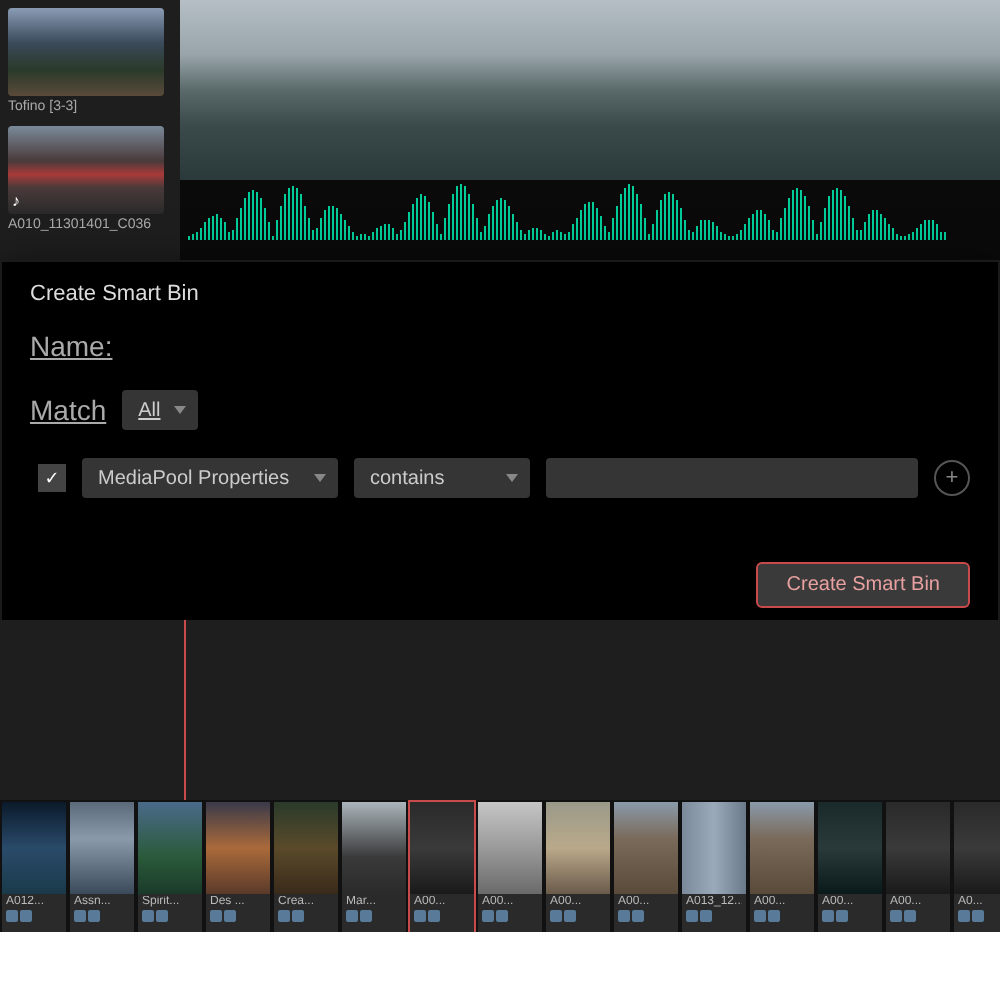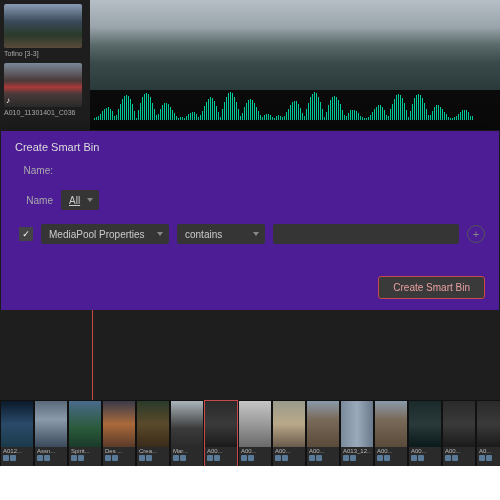--- a/index.html
+++ b/index.html
@@ -11,25 +11,25 @@
 .thumb-label { font-size: 7px; color: #aaa; margin-bottom: 6px; }
 .thumb.mountain { background: linear-gradient(180deg, #8a9bb5 0%, #3a4a5a 40%, #2a3a2a 70%, #5a4a3a 100%); }
 .thumb.person { background: linear-gradient(180deg, #7a8a9a 0%, #4a3a3a 40%, #aa3a3a 55%, #4a3a3a 70%, #2a2a2a 100%); }
 .music-icon { position: absolute; bottom: 2px; left: 2px; font-size: 8px; color: #fff; }
 
 .viewer { flex: 1; background: #0a0a0a; position: relative; }
 .viewer-image { width: 100%; height: 90px; background: linear-gradient(180deg, #b5bfc5 0%, #9aa5ab 30%, #5a6a6a 50%, #3a4a4a 70%, #2a3a3a 100%); }
 .waveform { position: absolute; bottom: 6px; left: 4px; right: 4px; height: 32px; }
 .wave-bar { display: inline-block; width: 1px; background: #0c9; vertical-align: bottom; margin-right: 1px; }
 
-.dialog { position: absolute; top: 130px; left: 0; right: 0; background: #4c1d95; border: 1px solid #1a1a1a; box-shadow: 0 4px 20px rgba(0,0,0,0.6); padding: 0; }
+.dialog { position: absolute; top: 130px; left: 0; right: 0; background: #000000; border: 1px solid #1a1a1a; box-shadow: 0 4px 20px rgba(0,0,0,0.6); padding: 0; }
 .dialog-title { font-size: 11px; color: #ddd; padding: 10px 14px 12px; }
 .dialog-body { padding: 0 14px 12px; }
 .form-row { display: flex; align-items: center; margin-bottom: 14px; gap: 8px; }
-.form-label { font-size: 10px; color: #aaa; min-width: 38px; text-align: right; }
+.form-label { font-size: 14px; color: #aaa; min-width: 38px; text-align: right; text-decoration: underline; }
 .name-input { flex: 1; background: #1e1e1e; border: 1px solid #c94a4a; height: 20px; padding: 0 6px; color: #ccc; font-size: 10px; max-width: 290px; }
 .match-text { font-size: 10px; color: #aaa; }
 .dropdown { background: #353535; border: none; height: 20px; padding: 0 18px 0 8px; color: #ccc; font-size: 10px; position: relative; display: inline-flex; align-items: center; border-radius: 2px; }
 .dropdown.small { min-width: 38px; text-decoration: underline; }
 .dropdown.med { min-width: 128px; text-align: right; }
 .dropdown.med2 { min-width: 98px; }
 .dropdown.med3 { min-width: 88px; }
 .dropdown::after { content: ''; position: absolute; right: 6px; top: 8px; border-left: 3px solid transparent; border-right: 3px solid transparent; border-top: 4px solid #888; }
 .check { width: 14px; height: 14px; background: #444; display: flex; align-items: center; justify-content: center; font-size: 9px; color: #fff; margin-left: 4px; }
 .rule-text { flex: 1; background: #353535; height: 20px; border-radius: 2px; }
@@ -83,21 +83,21 @@
   </div>
 </div>
 
 <div class="dialog">
   <div class="dialog-title">Create Smart Bin</div>
   <div class="dialog-body">
     <div class="form-row">
       <span class="form-label">Name:</span>
     </div>
     <div class="form-row">
-      <span class="form-label">Name</span>
+      <span class="form-label">Match</span>
       <span class="dropdown small">
           <span>All</span>
         </span>
     </div>
     <div class="form-row">
       <span class="check">✓</span>
       <span class="dropdown med">
           <span>MediaPool Properties</span>
         </span>
       <span class="dropdown med3">

